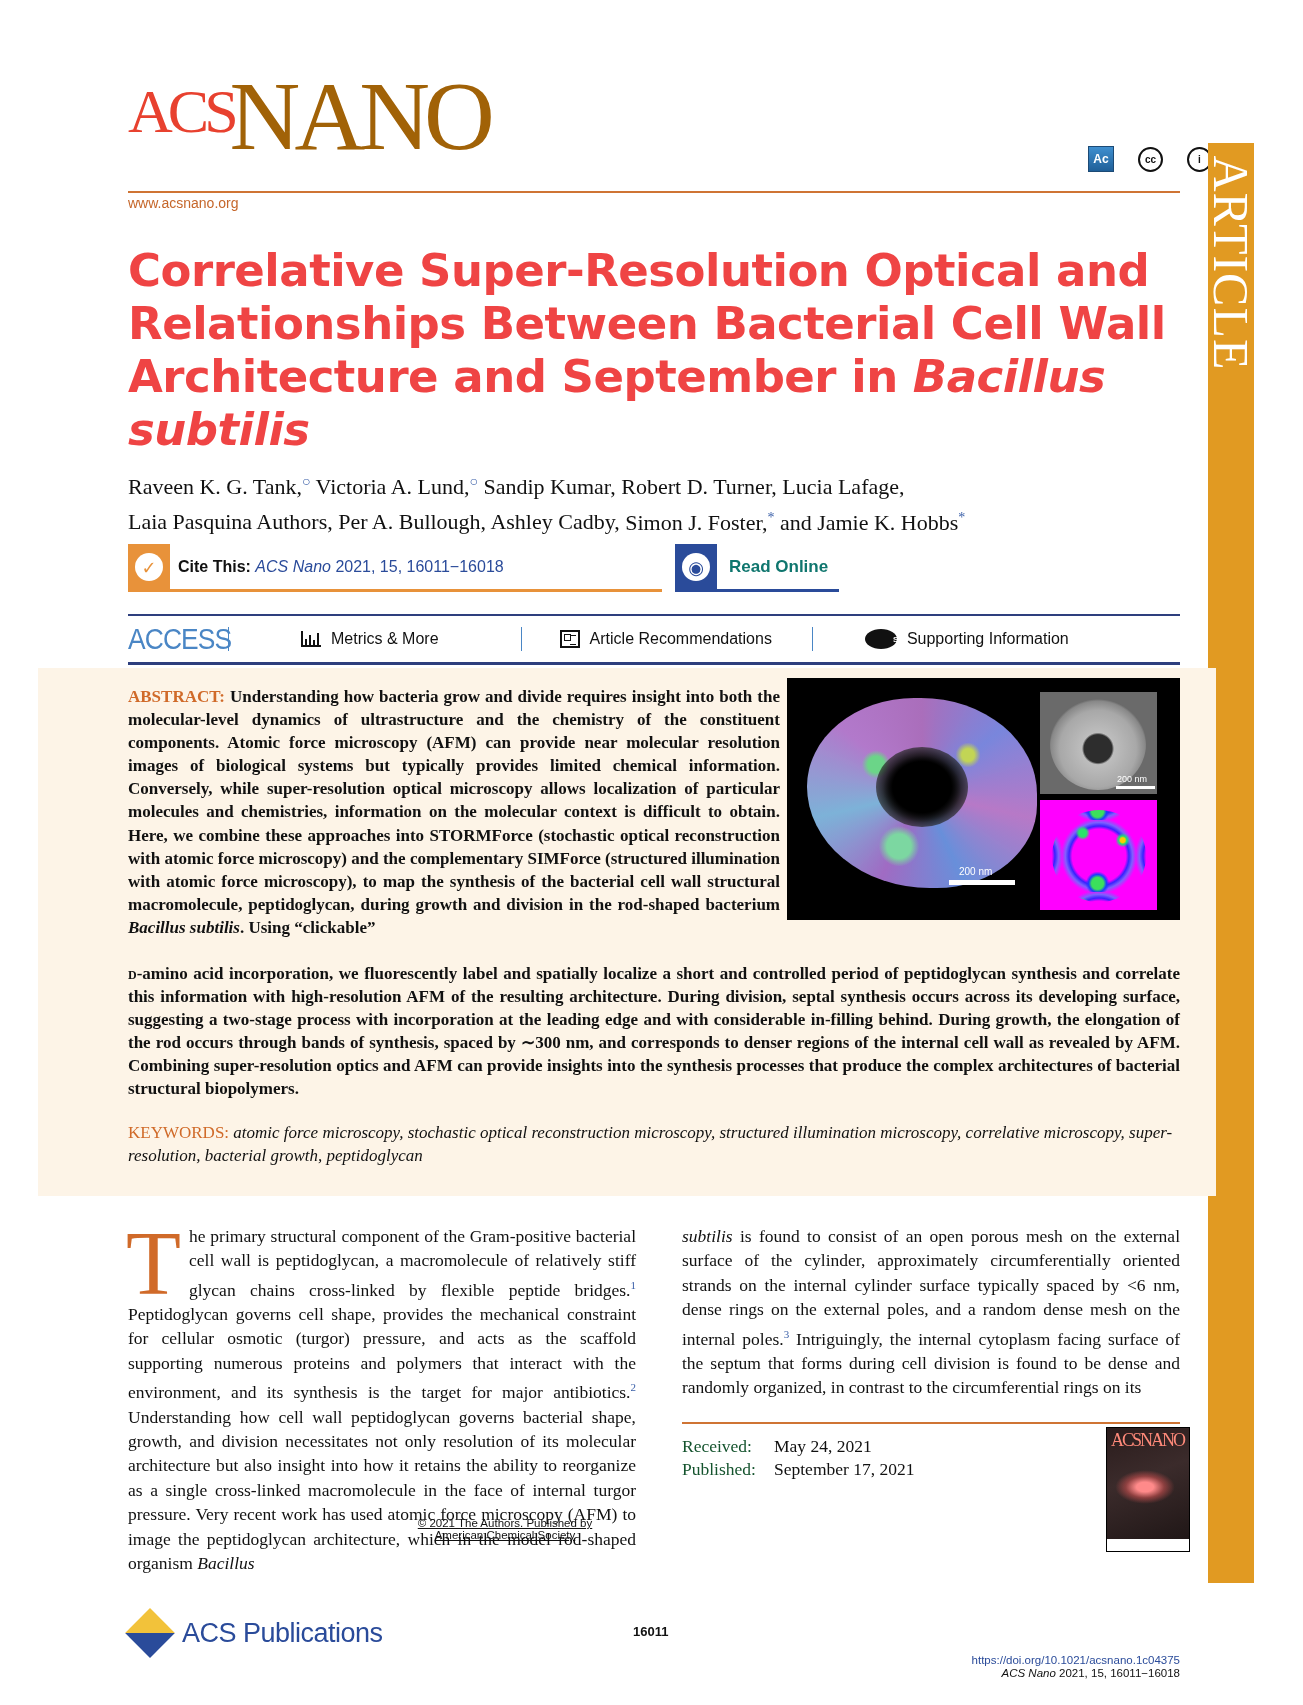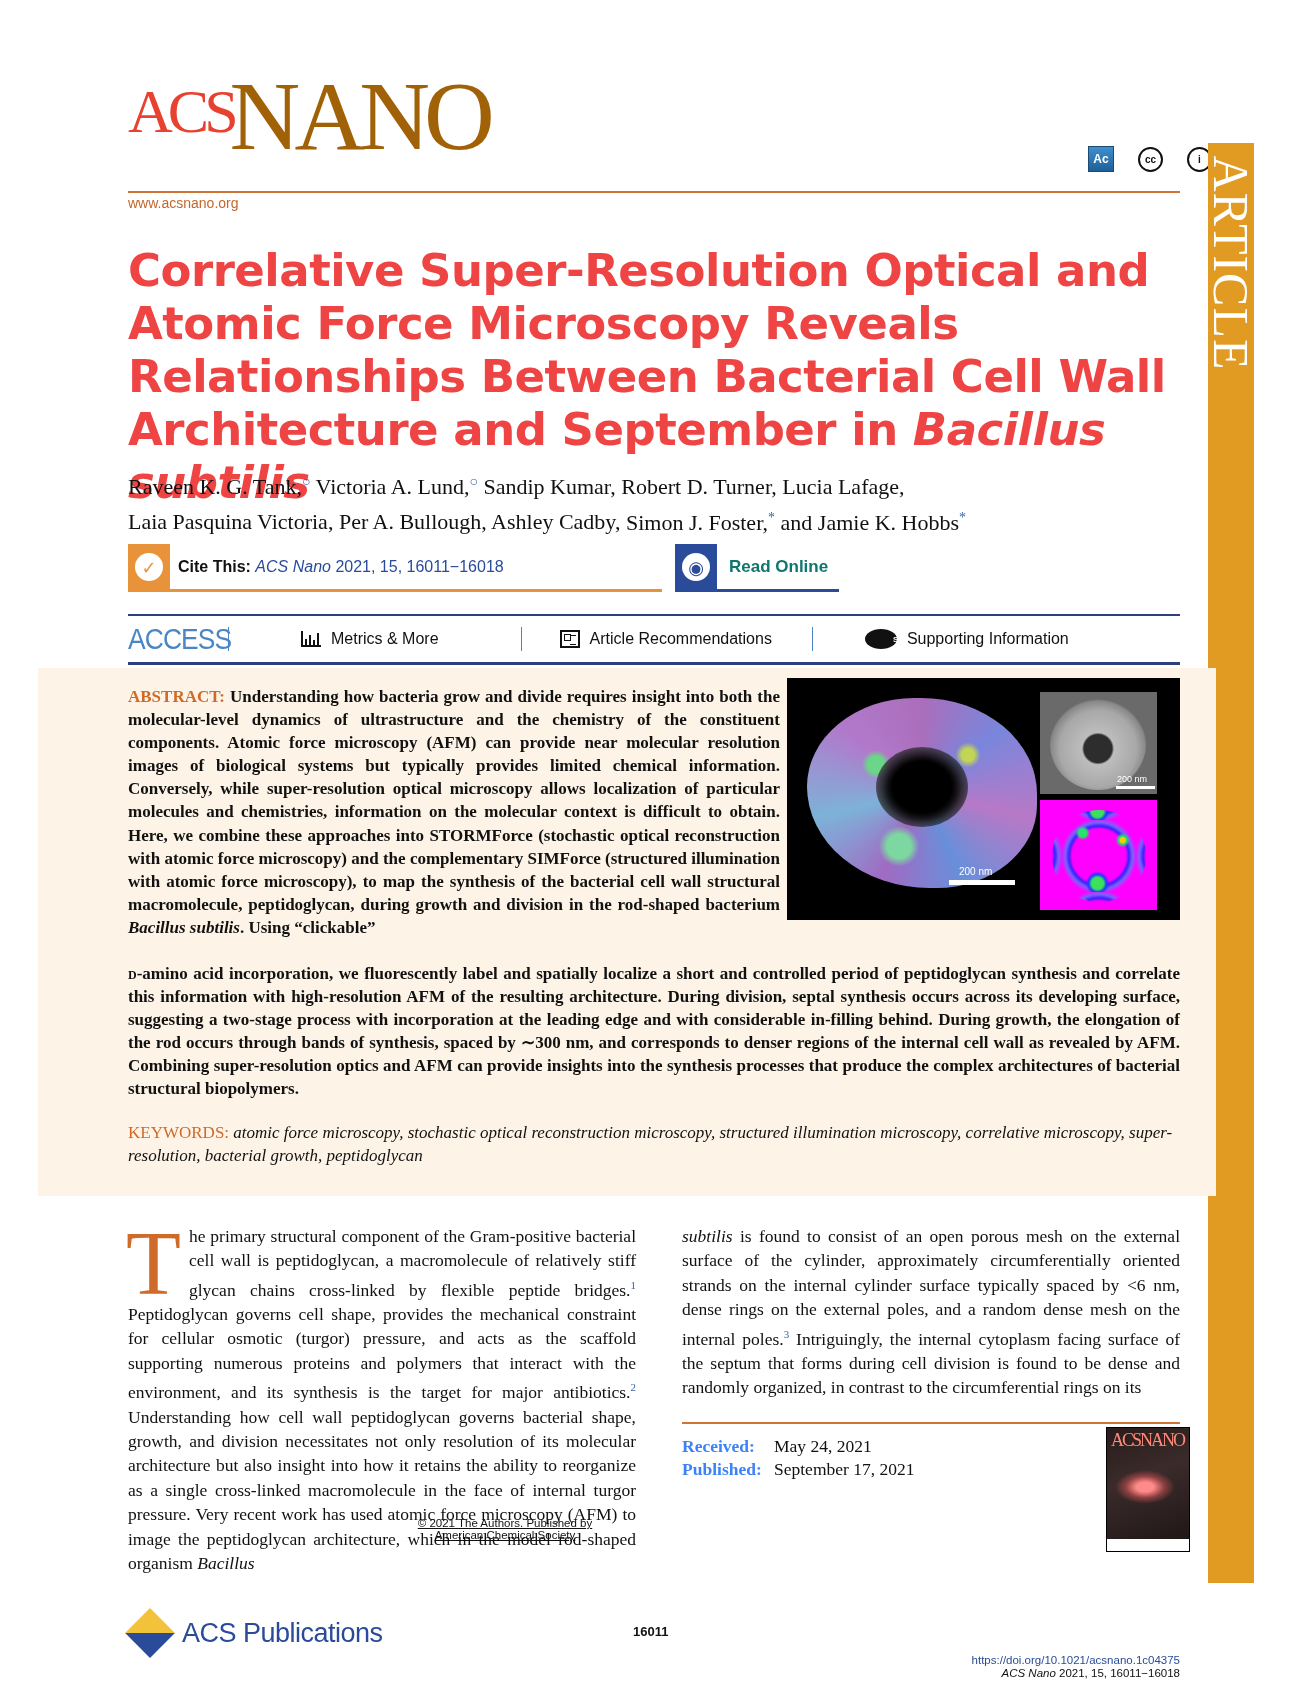--- a/index.html
+++ b/index.html
@@ -91,21 +91,21 @@
   .keywords .kw-label { font-style: normal; color: #d06a29; }
 
   
   .col-left { left: 128px; top: 1224px; width: 508px; font: 17.5px "Liberation Serif", serif; line-height: 24.4px; text-align: justify; color: #111; }
   .dropcap { float: left; font: 90px "Liberation Serif", serif; color: #d06a29; line-height: 72px; margin: 4px 8px 0 -2px; }
   .col-left sup, .col-right sup { color: #3a5fa8; font-size: 11px; }
   .col-right { left: 682px; top: 1224px; width: 498px; font: 17.5px "Liberation Serif", serif; line-height: 24.4px; text-align: justify; color: #111; }
 
   .hr-orange2 { left: 682px; top: 1422px; width: 498px; height: 2px; background: #cf7434; }
   .dates { left: 682px; top: 1435px; font: 17.5px "Liberation Serif", serif; line-height: 23px; color: #111; }
-  .dates .dl { color: #3b82f6; font-weight: bold; display: inline-block; width: 92px; }
+  .dates .dl { color: #14532d; font-weight: normal; display: inline-block; width: 92px; }
 
   .cover-thumb { left: 1106px; top: 1427px; width: 84px; height: 125px; border: 1px solid #000; background: linear-gradient(160deg, #2a1c1c 0%, #3b2b2b 40%, #1c1414 100%); overflow: hidden; }
   .cover-thumb .ct-logo { position: absolute; left: 4px; top: 2px; font: 18px "Liberation Serif", serif; color: #ff8a7a; letter-spacing: -2px; }
   .cover-thumb .ct-blob { position: absolute; left: 8px; top: 42px; width: 60px; height: 34px; border-radius: 40%; background: radial-gradient(#ff8a8a 0 20%, rgba(200,80,80,0.6) 45%, transparent 70%); }
   .cover-thumb .ct-foot { position: absolute; left: 0; bottom: 0; width: 100%; height: 12px; background: #fff; }
 
   
   .footer-logo { left: 128px; top: 1611px; display: flex; align-items: center; gap: 10px; }
   .acs-diamond { width: 44px; height: 44px; transform: rotate(45deg) scale(0.8); background: linear-gradient(135deg, #f2c23a 50%, #2a4b9a 50%); }
   .footer-logo .pub { font: 27px "Liberation Sans", sans-serif; color: #2a4b9a; letter-spacing: -0.5px; }
@@ -132,32 +132,31 @@
 <div class="abs hr-orange"></div>
 <a class="abs site-url">www.acsnano.org</a>
 
 <div class="abs side-band"></div>
 <div class="abs side-label">
   <span>ARTICLE</span>
 </div>
 
 <h1 class="abs title">
   <div>Correlative Super-Resolution Optical and</div>
-  <div>Atomic Force Microscopy Reveals</div>
   <div>Relationships Between Bacterial Cell Wall</div>
   <div><span>Architecture and September in </span><i>Bacillus subtilis</i></div>
 </h1>
 
 <div class="abs authors">
   <span><span>Raveen K. G. Tank,</span><sup>○</sup></span>
   <span><span>Victoria A. Lund,</span><sup>○</sup></span>
   <span>Sandip Kumar,</span>
   <span>Robert D. Turner,</span>
   <span>Lucia Lafage,</span><br>
-  <span>Laia Pasquina Victoria,</span>
+  <span>Laia Pasquina Authors,</span>
   <span>Per A. Bullough,</span>
   <span>Ashley Cadby,</span>
   <span><span>Simon J. Foster,</span><sup>*</sup></span>
   <span><span>and Jamie K. Hobbs</span><sup>*</sup></span>
 </div>
 
 <div class="abs cite-box">
   <div class="cite-badge">
     <span class="chk">✓</span>
   </div>

